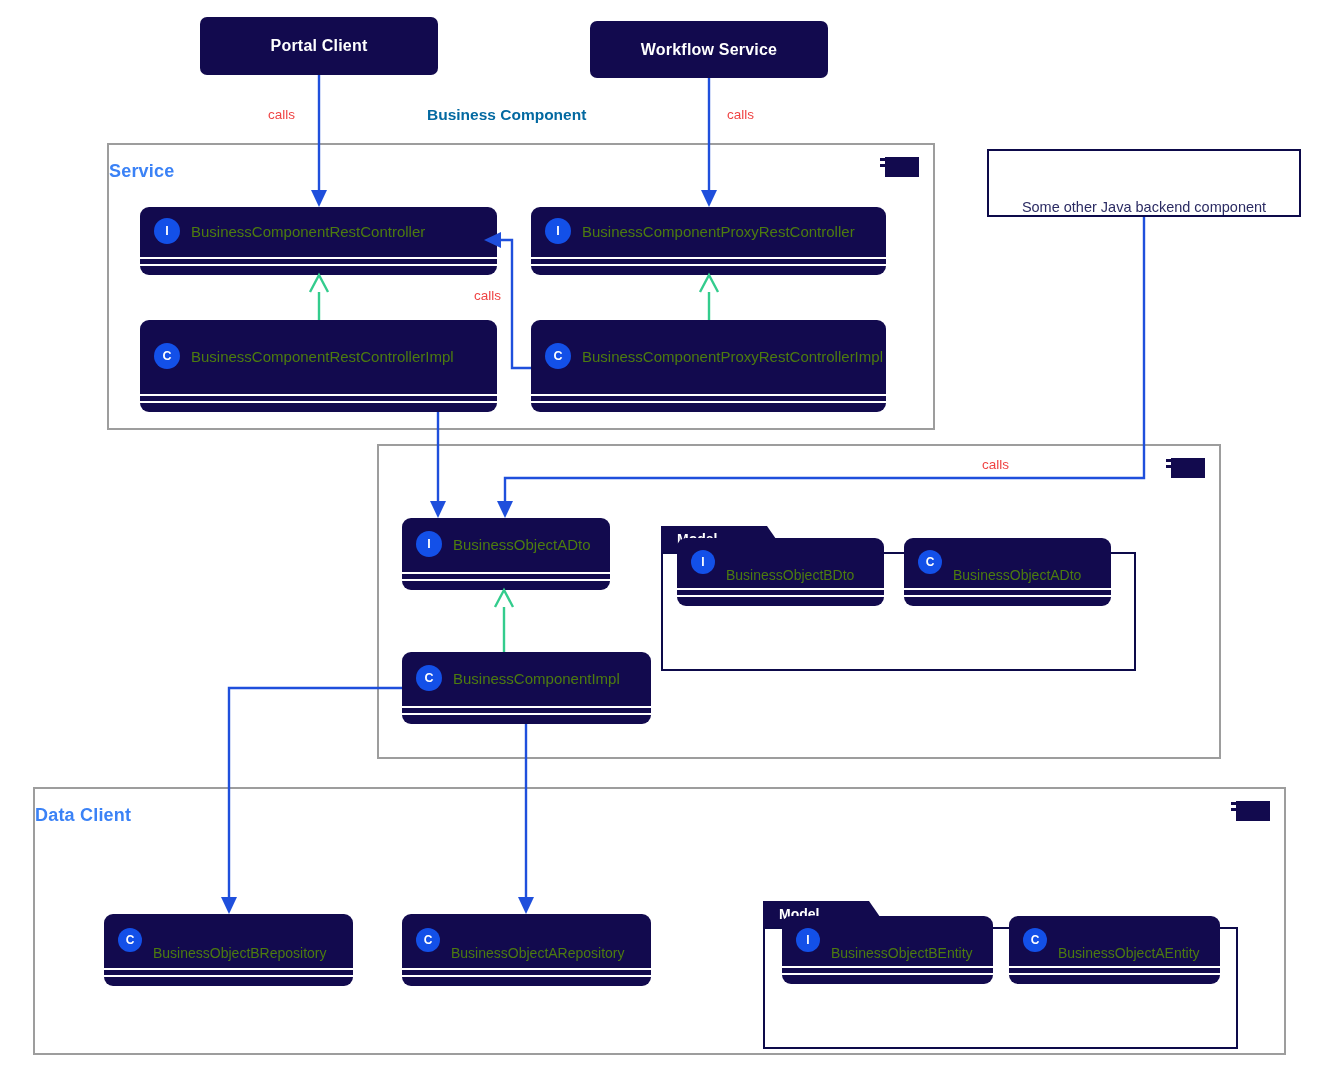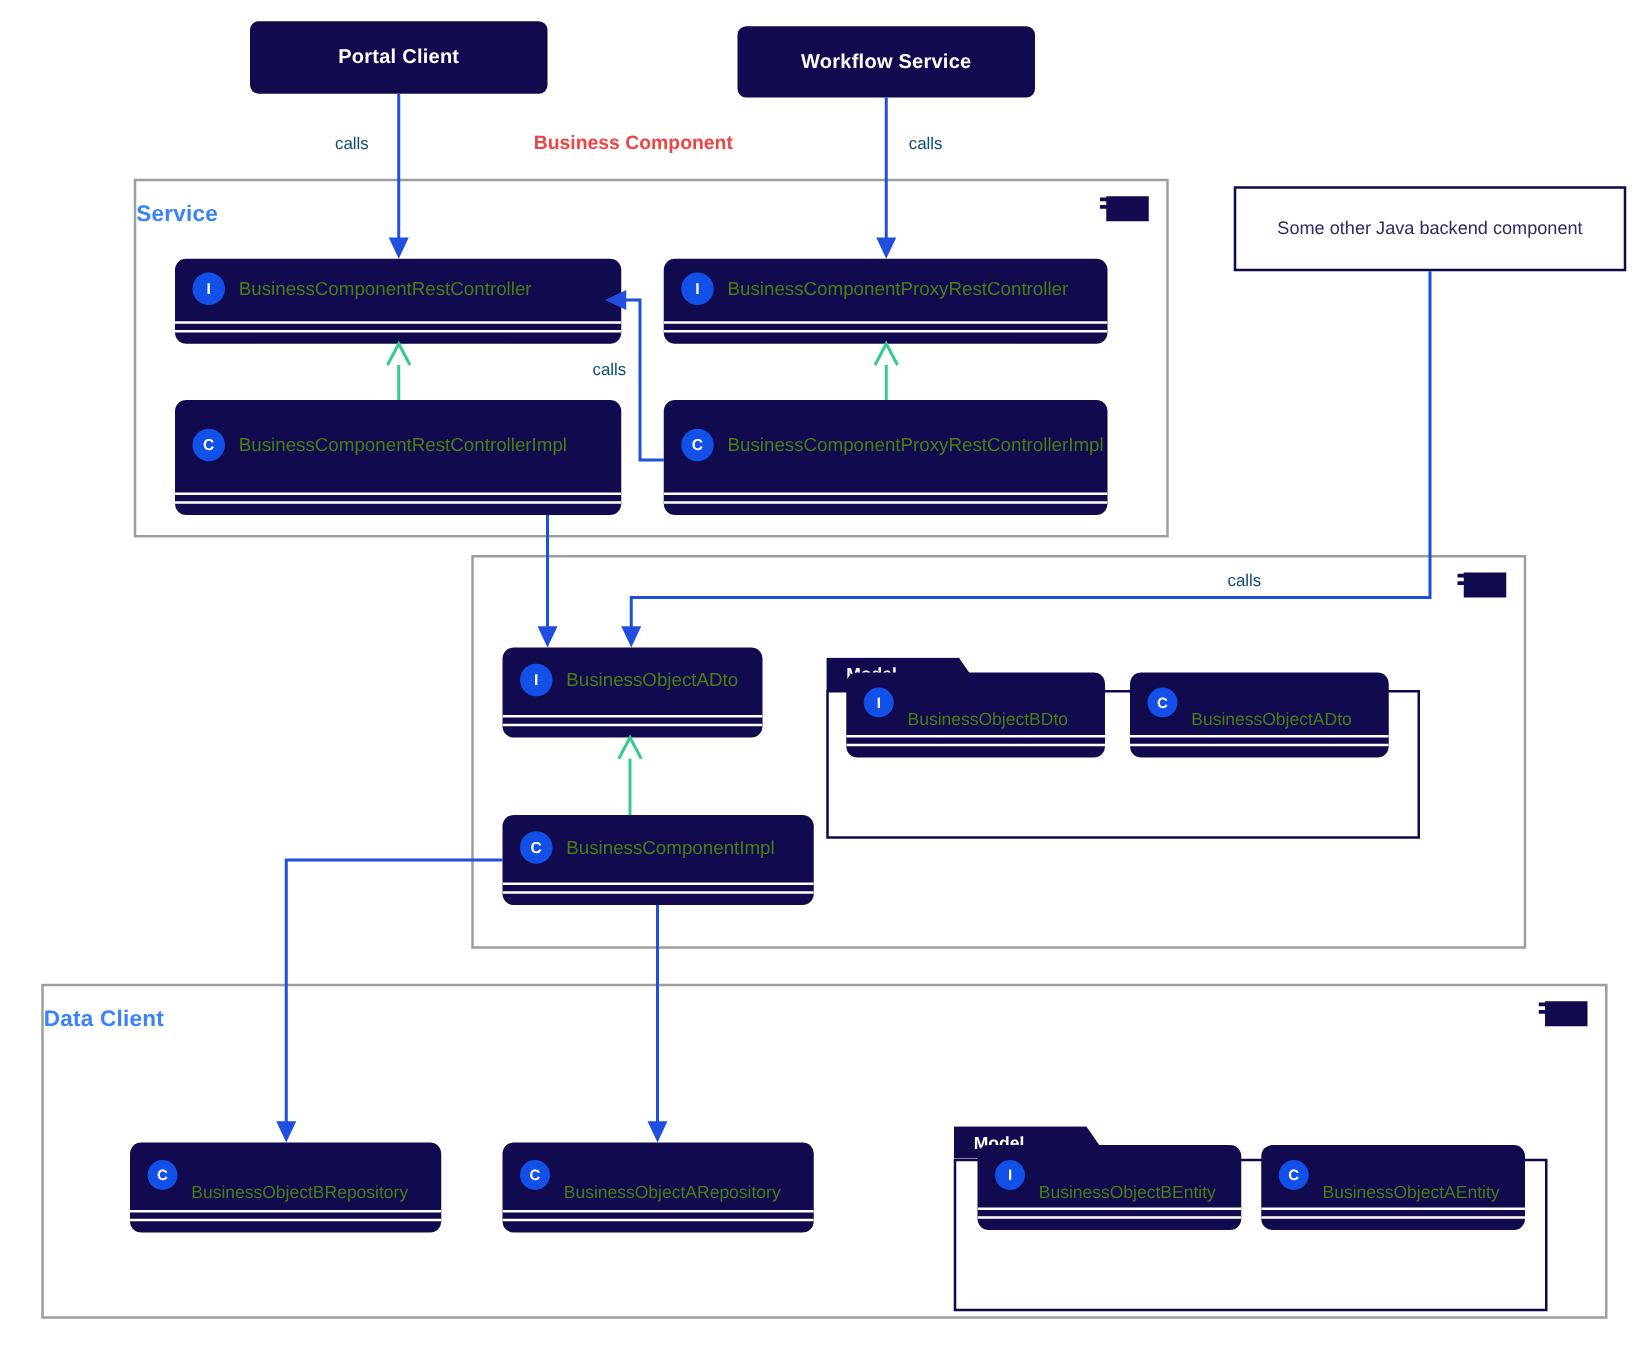--- a/index.html
+++ b/index.html
@@ -33,21 +33,21 @@
   }
 
   
   .plainbox {
     position: absolute;
     background: #ffffff;
     border: 2px solid #0d0a4a;
     color: #2b2b63;
     font-size: 14.5px;
     display: flex;
-    align-items: center;
+    align-items: flex-end;
     justify-content: center;
     text-align: center;
     padding: 0 10px;
     box-sizing: border-box;
   }
 
   
   .layer {
     position: absolute;
     background: #ffffff;
@@ -172,21 +172,21 @@
   .uml-sep2 { bottom: 9px; }
 
   
   .uml.small .uml-name { font-size: 14px; margin-top: 25px; }
   .uml.small .uml-badge { width: 24px; height: 24px; font-size: 12px; }
 
   
   .edge-label {
     position: absolute;
     font-size: 13.5px;
-    color: #0c4a6e;
+    color: #ef4444;
     white-space: nowrap;
   }
 
   
   #wires {
     position: absolute;
     left: 0;
     top: 0;
     width: 1320px;
     height: 1090px;
@@ -238,21 +238,21 @@
   </div>
 
   <div class="actor" style="left:200px; top:17px; width:238px; height:58px;">
     <span>Portal Client</span>
   </div>
 
   <div class="plainbox" style="left:987px; top:149px; width:314px; height:68px;">
     <span>Some other Java backend component</span>
   </div>
 
-  <div style="position:absolute; left:427px; top:106px; font-weight:bold; font-size:15.5px; color:#ef4444;">Business Component</div>
+  <div style="position:absolute; left:427px; top:106px; font-weight:bold; font-size:15.5px; color:#0369a1;">Business Component</div>
 
   <div class="uml" style="left:140px; top:207px; width:357px; height:68px;">
     <div class="uml-head">
       <span class="uml-badge">I</span>
       <span class="uml-name">BusinessComponentRestController</span>
     </div>
     <div class="uml-sep1"></div>
     <div class="uml-sep2"></div>
   </div>
 

